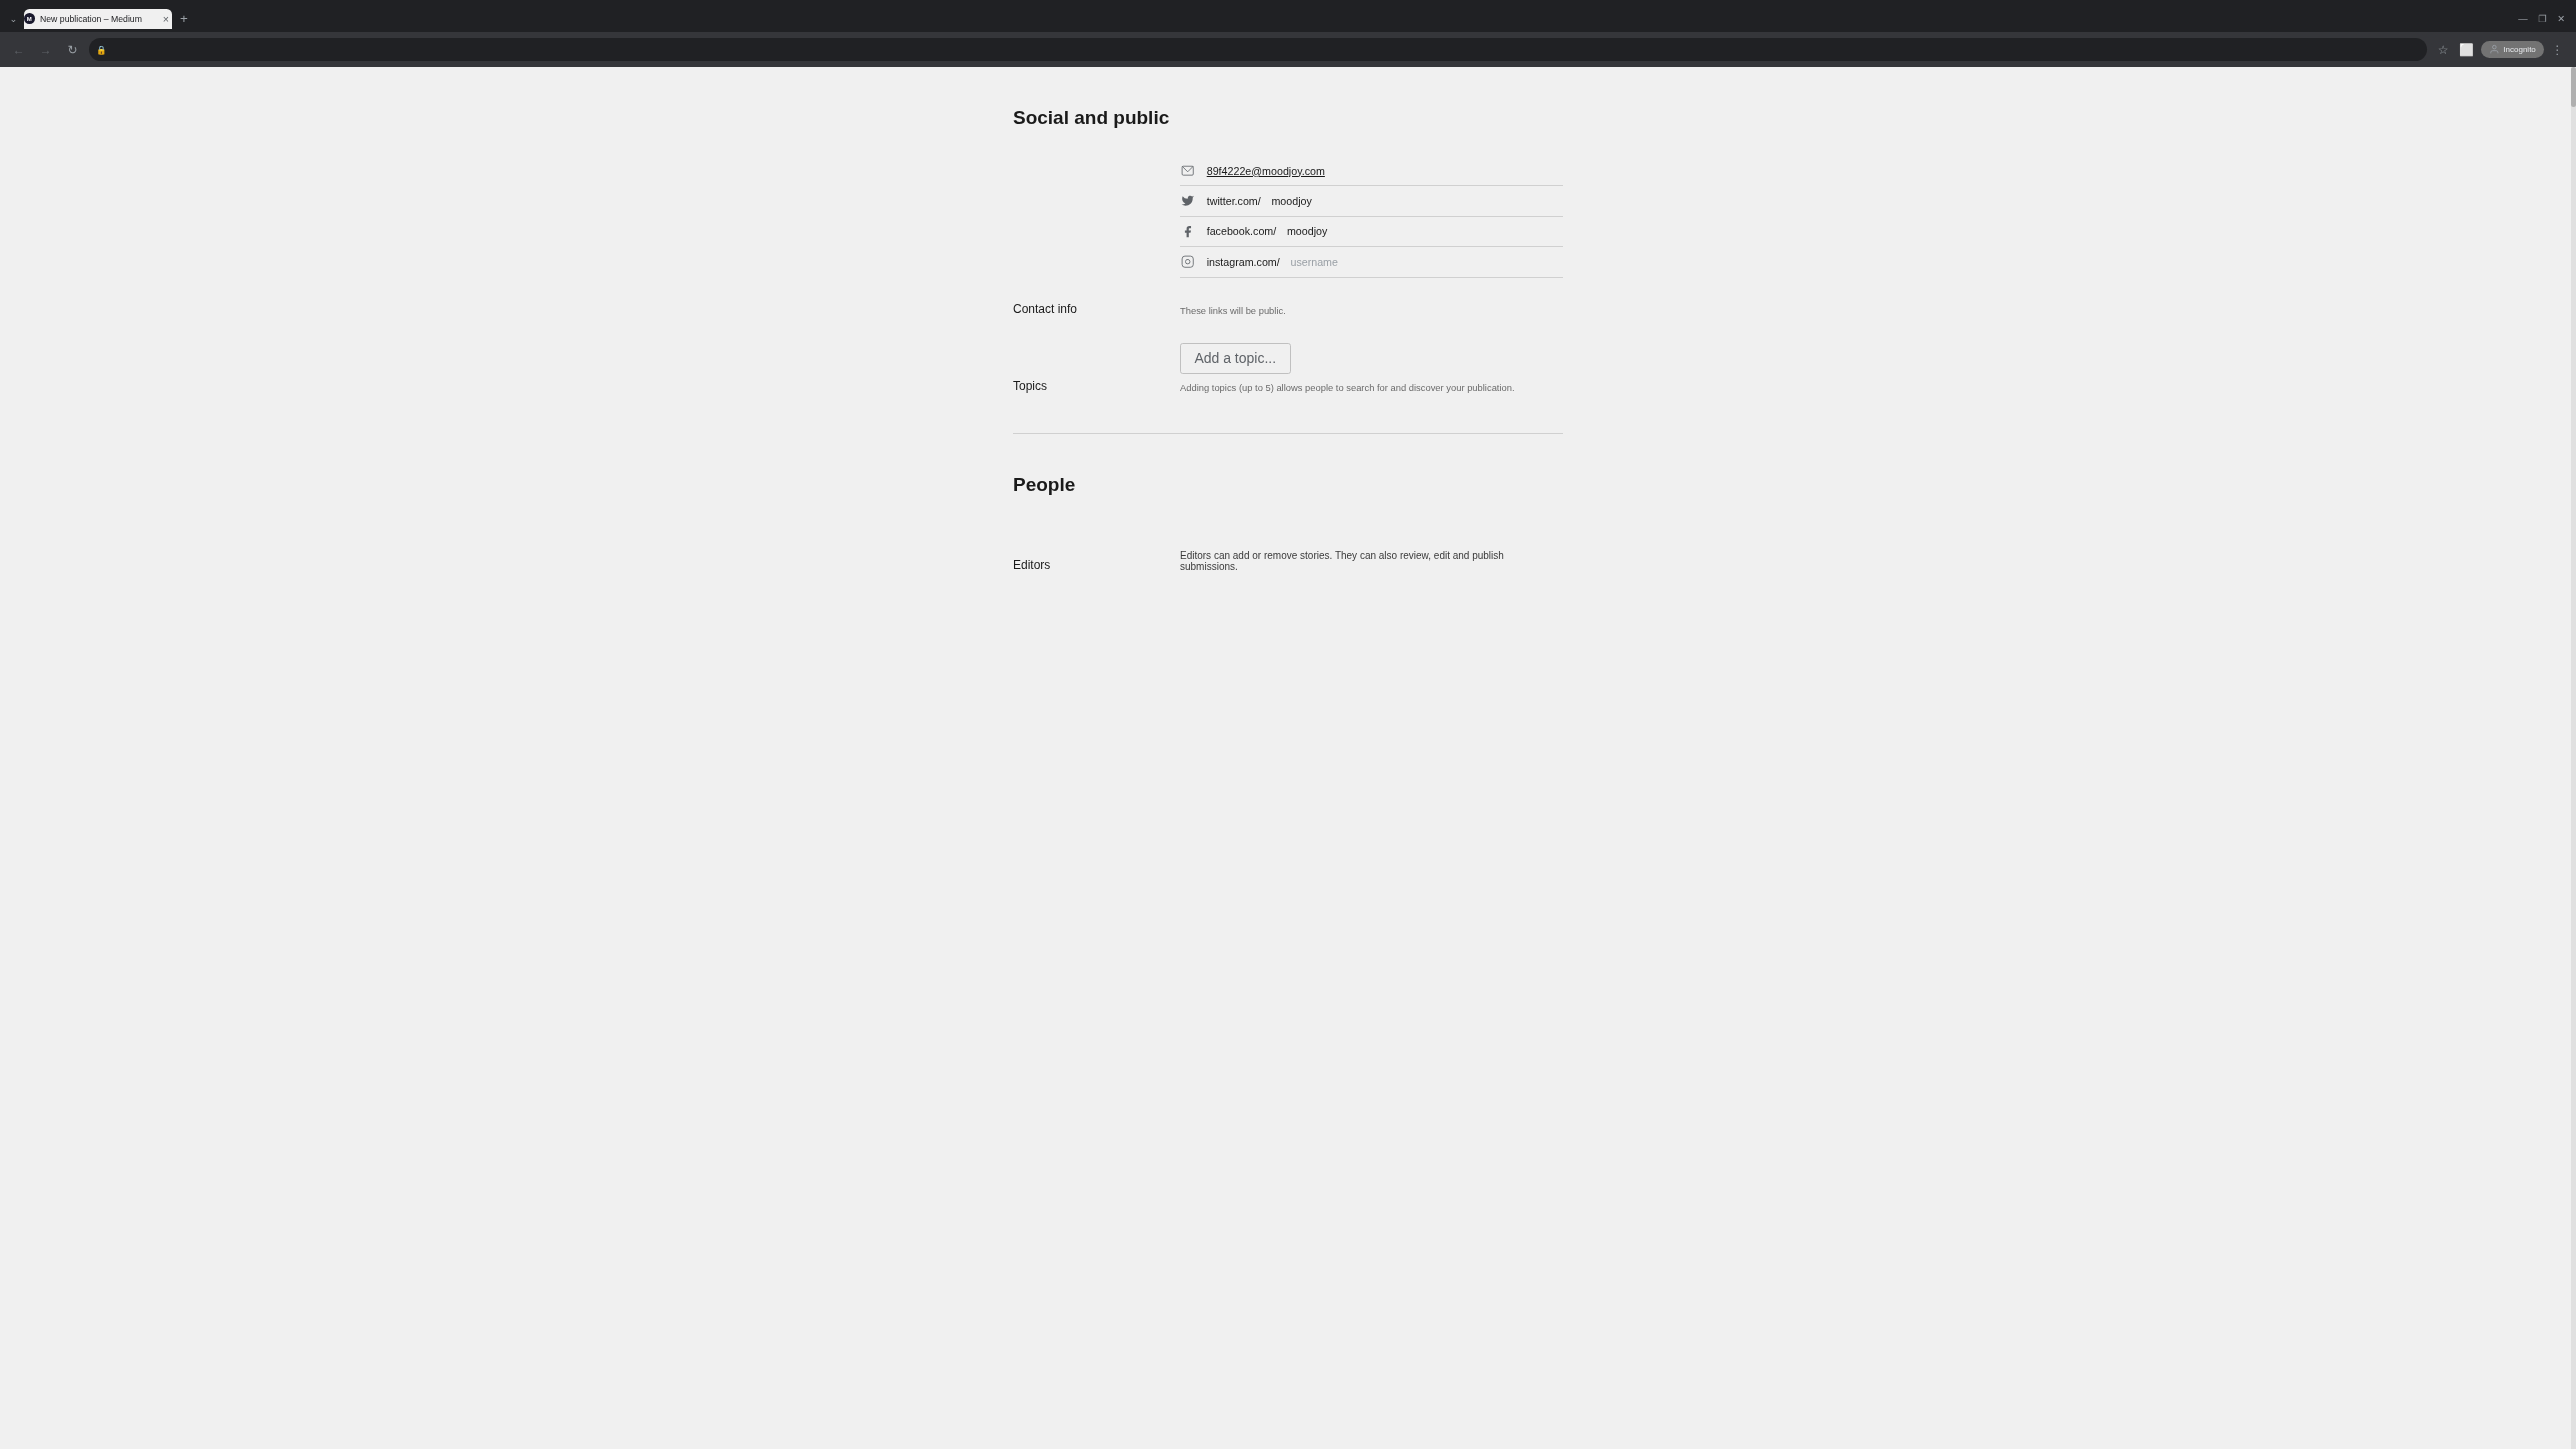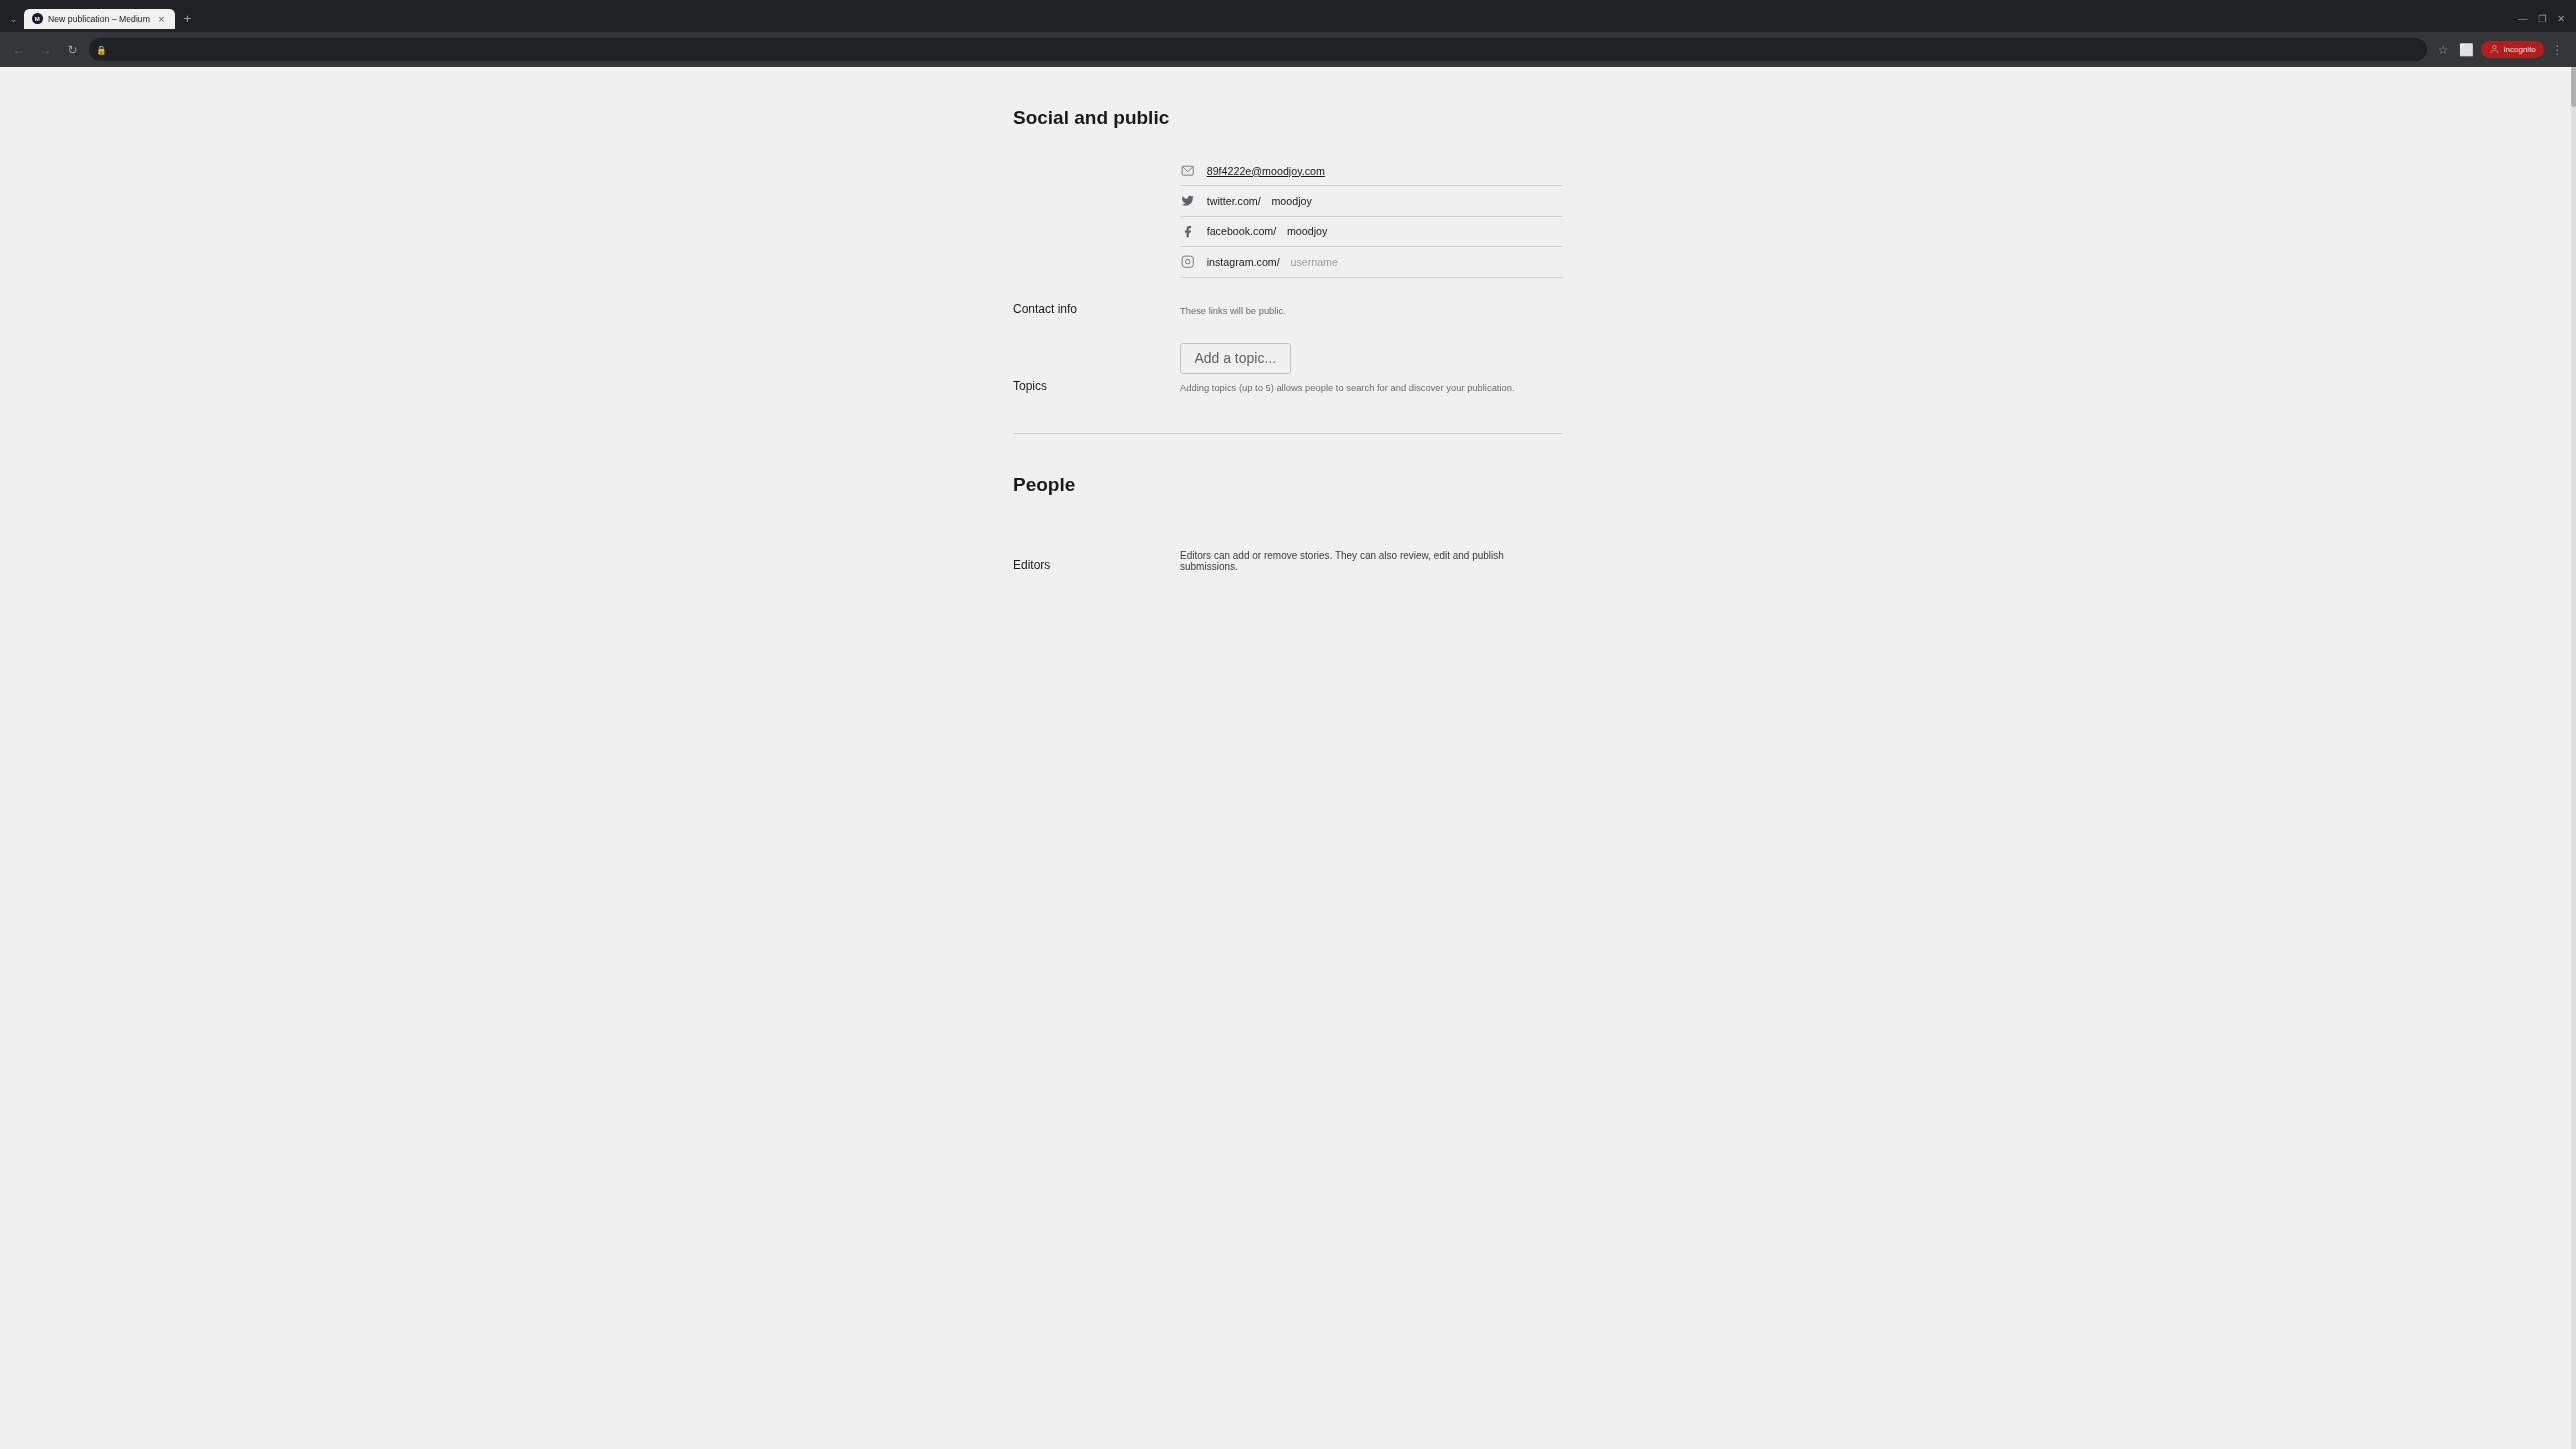--- a/index.html
+++ b/index.html
@@ -34,21 +34,21 @@
       padding: 2.7px 4px;
       cursor: pointer;
       border-radius: 2.7px;
     }
 
     .active-tab {
       background: #f0f0f0;
       border-radius: 5.4px 5.4px 0 0;
       display: flex;
       align-items: center;
-      padding: 0 8px;
+      padding: 0 0;
       height: 20px;
       gap: 5.4px;
       min-width: 148px;
       max-width: 188px;
     }
 
     .tab-favicon {
       width: 10.7px;
       height: 10.7px;
       background: #1a1a2e;
@@ -168,21 +168,21 @@
       width: 21.5px;
       height: 21.5px;
       display: flex;
       align-items: center;
       justify-content: center;
       border-radius: 50%;
       cursor: pointer;
     }
 
     .incognito-badge {
-      background: #b91c1c;
+      background: #737373;
       color: #e8eaed;
       font-size: 8px;
       padding: 2.7px 8px;
       border-radius: 10.7px;
       cursor: pointer;
       display: flex;
       align-items: center;
       gap: 4px;
     }
 

